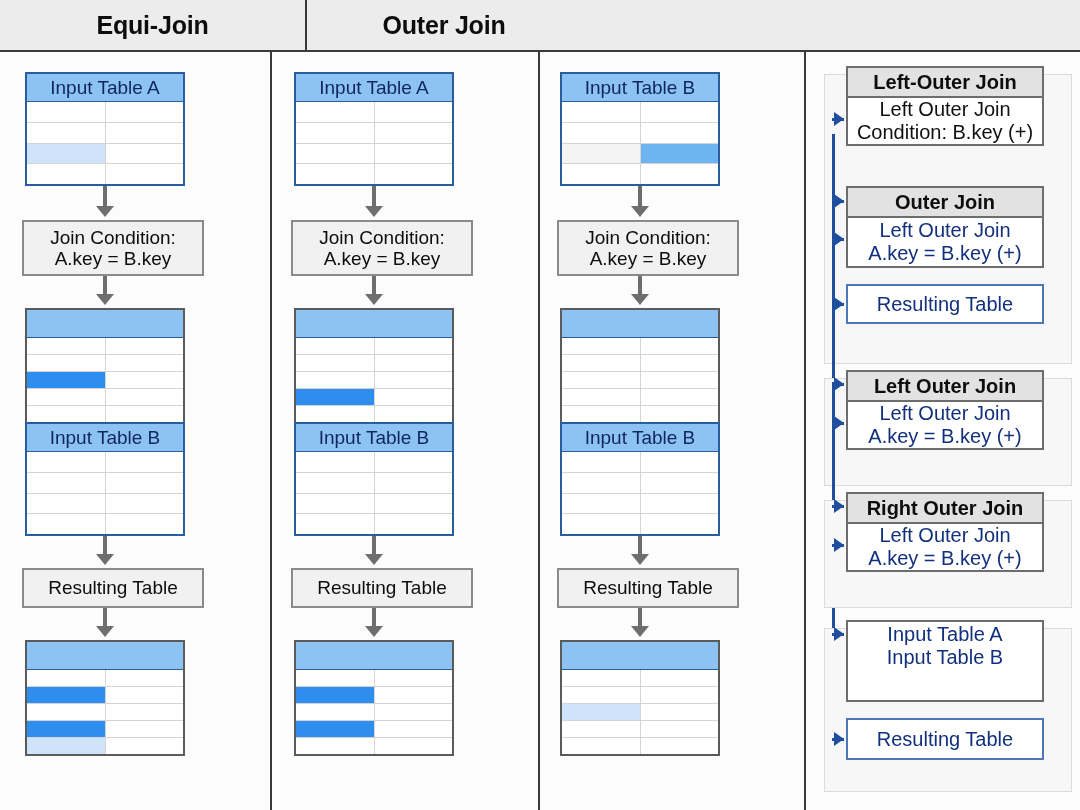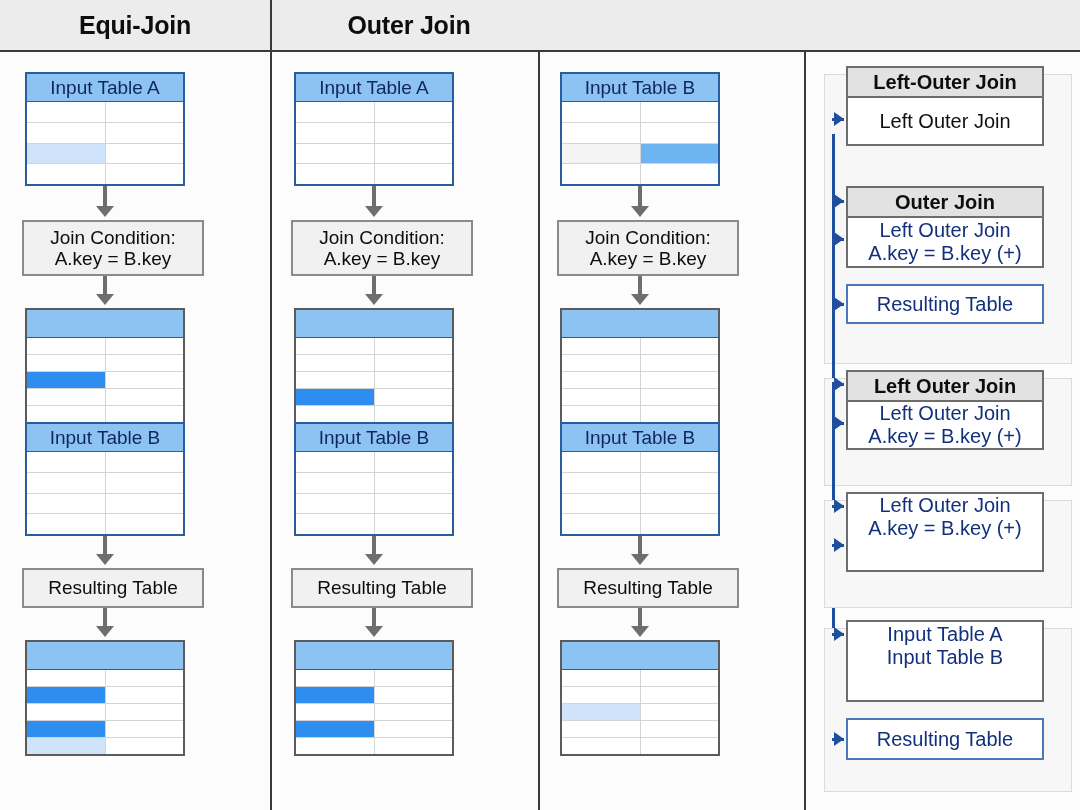--- a/index.html
+++ b/index.html
@@ -81,21 +81,21 @@
   .bhead{position:absolute;width:0;height:0;
     border-top:7px solid transparent;border-bottom:7px solid transparent;
     border-left:10px solid #1f4e9c;}
 </style>
 </head>
 <body>
 
 <div class="sheet">
 
   <div class="hdr-band">
-    <div class="hdr-cell" style="width:272px">
+    <div class="hdr-cell" style="width:307px">
       <span>Equi-Join</span>
     </div>
     <div class="hdr-cell" style="width:274px">
       <span>Outer Join</span>
     </div>
   </div>
 
   <div class="cols">
 
     <div class="col" style="width:272px">
@@ -463,20 +463,21 @@
       <div class="oj-group" style="left:18px;top:22px;width:248px;height:290px;"></div>
 
       <div class="btrunk" style="left:26px;top:82px;height:250px;"></div>
 
       <div class="oj-card" style="left:40px;top:14px;width:198px;height:80px;">
         <div class="oj-head">
           <span>Left-Outer Join</span>
         </div>
         <div class="oj-body ink-black">
           <div class="ln">Left Outer Join</div>
+          <div class="ln">Condition: B.key (+)</div>
         </div>
       </div>
       <div class="bbranch" style="left:26px;top:66px;width:12px;"></div>
       <div class="bhead" style="left:28px;top:60px;"></div>
 
       <div class="oj-card" style="left:40px;top:134px;width:198px;height:82px;">
         <div class="oj-head">
           <span>Outer Join</span>
         </div>
         <div class="oj-body ink-blue">
@@ -508,20 +509,23 @@
         </div>
       </div>
       <div class="bbranch" style="left:26px;top:331px;width:12px;"></div>
       <div class="bhead" style="left:28px;top:325px;"></div>
       <div class="bbranch" style="left:26px;top:370px;width:12px;"></div>
       <div class="bhead" style="left:28px;top:364px;"></div>
 
       <div class="oj-group" style="left:18px;top:448px;width:248px;height:108px;"></div>
 
       <div class="oj-card" style="left:40px;top:440px;width:198px;height:80px;">
+        <div class="oj-head">
+          <span>Right Outer Join</span>
+        </div>
         <div class="oj-body ink-blue">
           <div class="ln">Left Outer Join</div>
           <div class="ln">A.key = B.key (+)</div>
         </div>
       </div>
       <div class="bbranch" style="left:26px;top:453px;width:12px;"></div>
       <div class="bhead" style="left:28px;top:447px;"></div>
       <div class="bbranch" style="left:26px;top:492px;width:12px;"></div>
       <div class="bhead" style="left:28px;top:486px;"></div>
 

